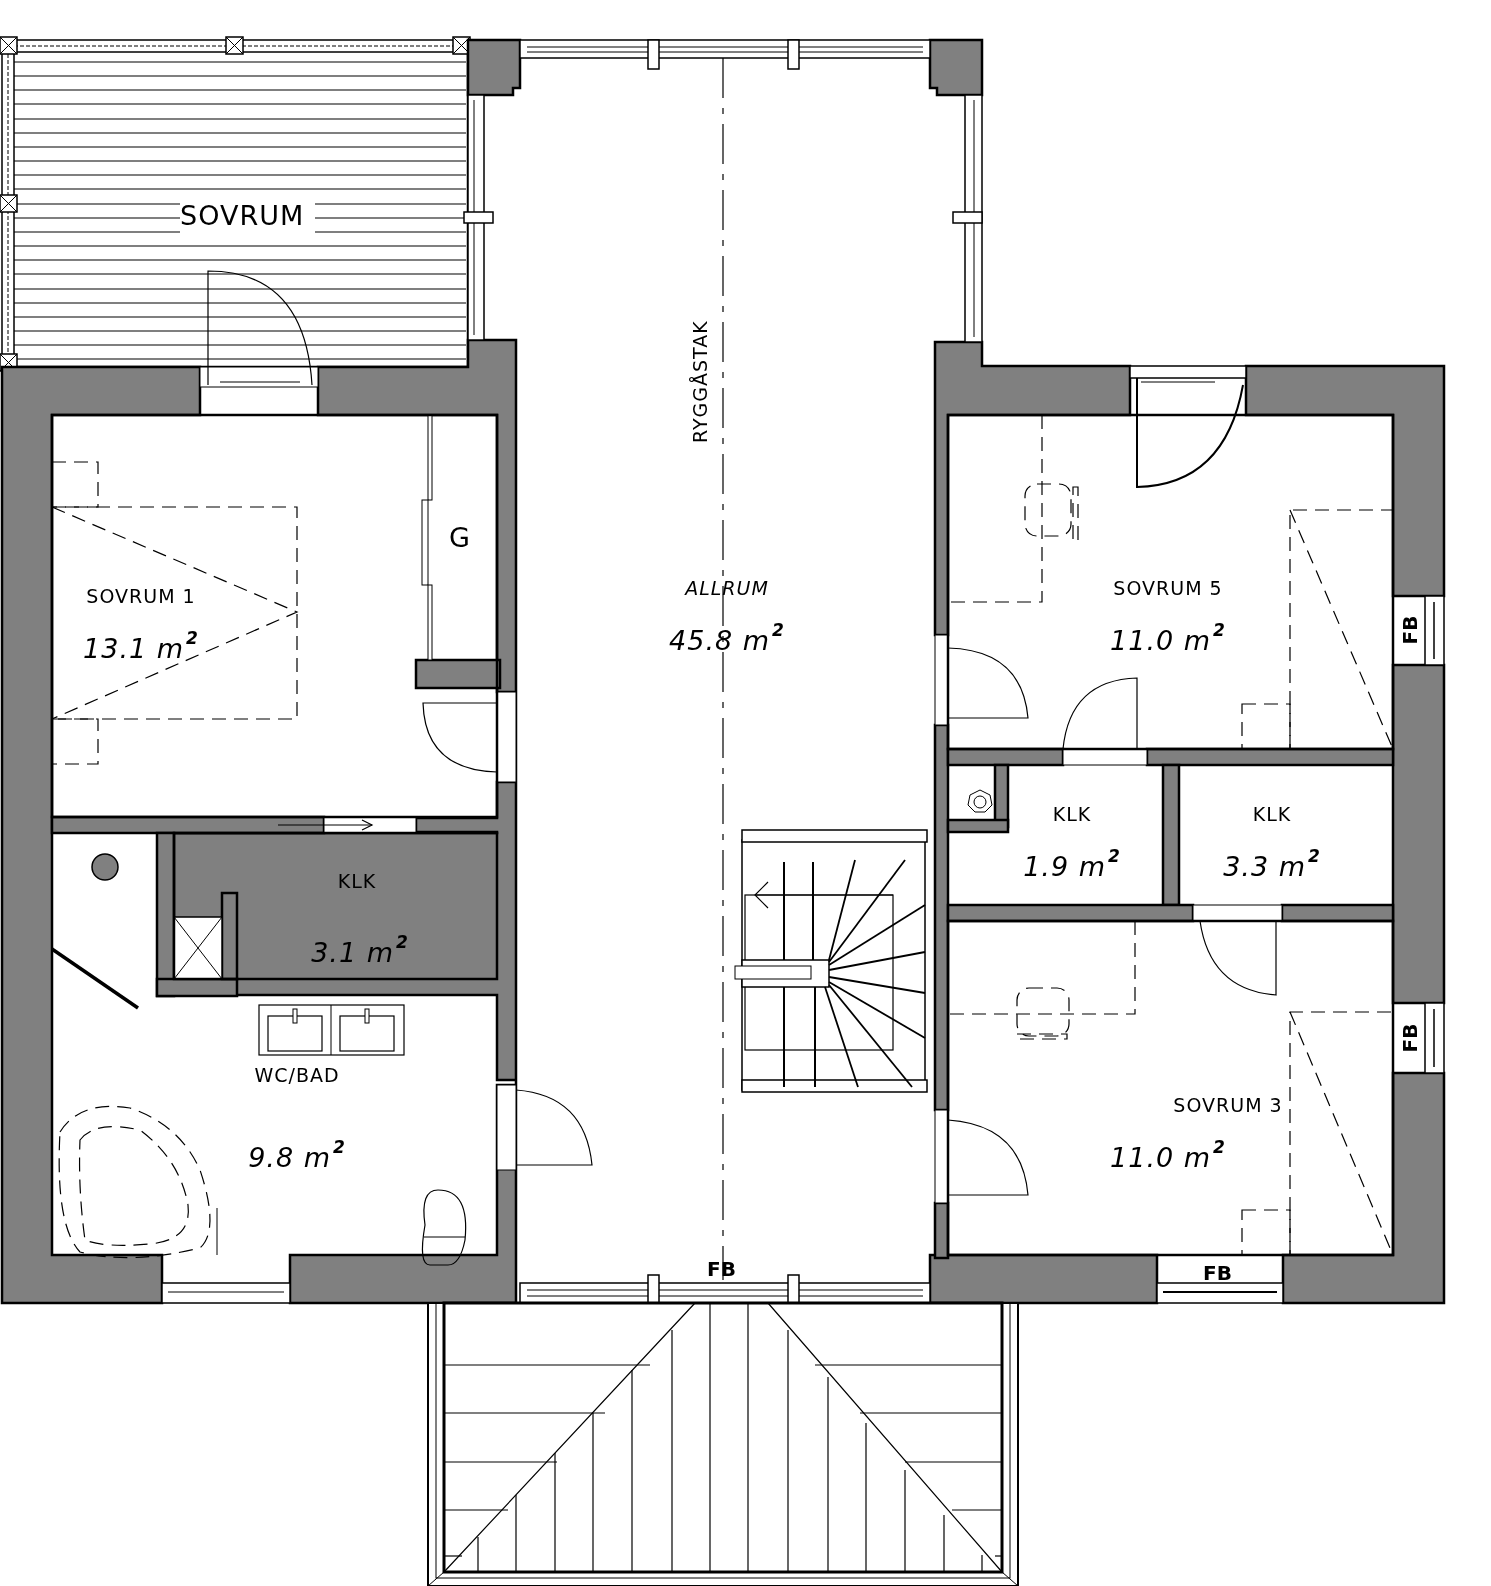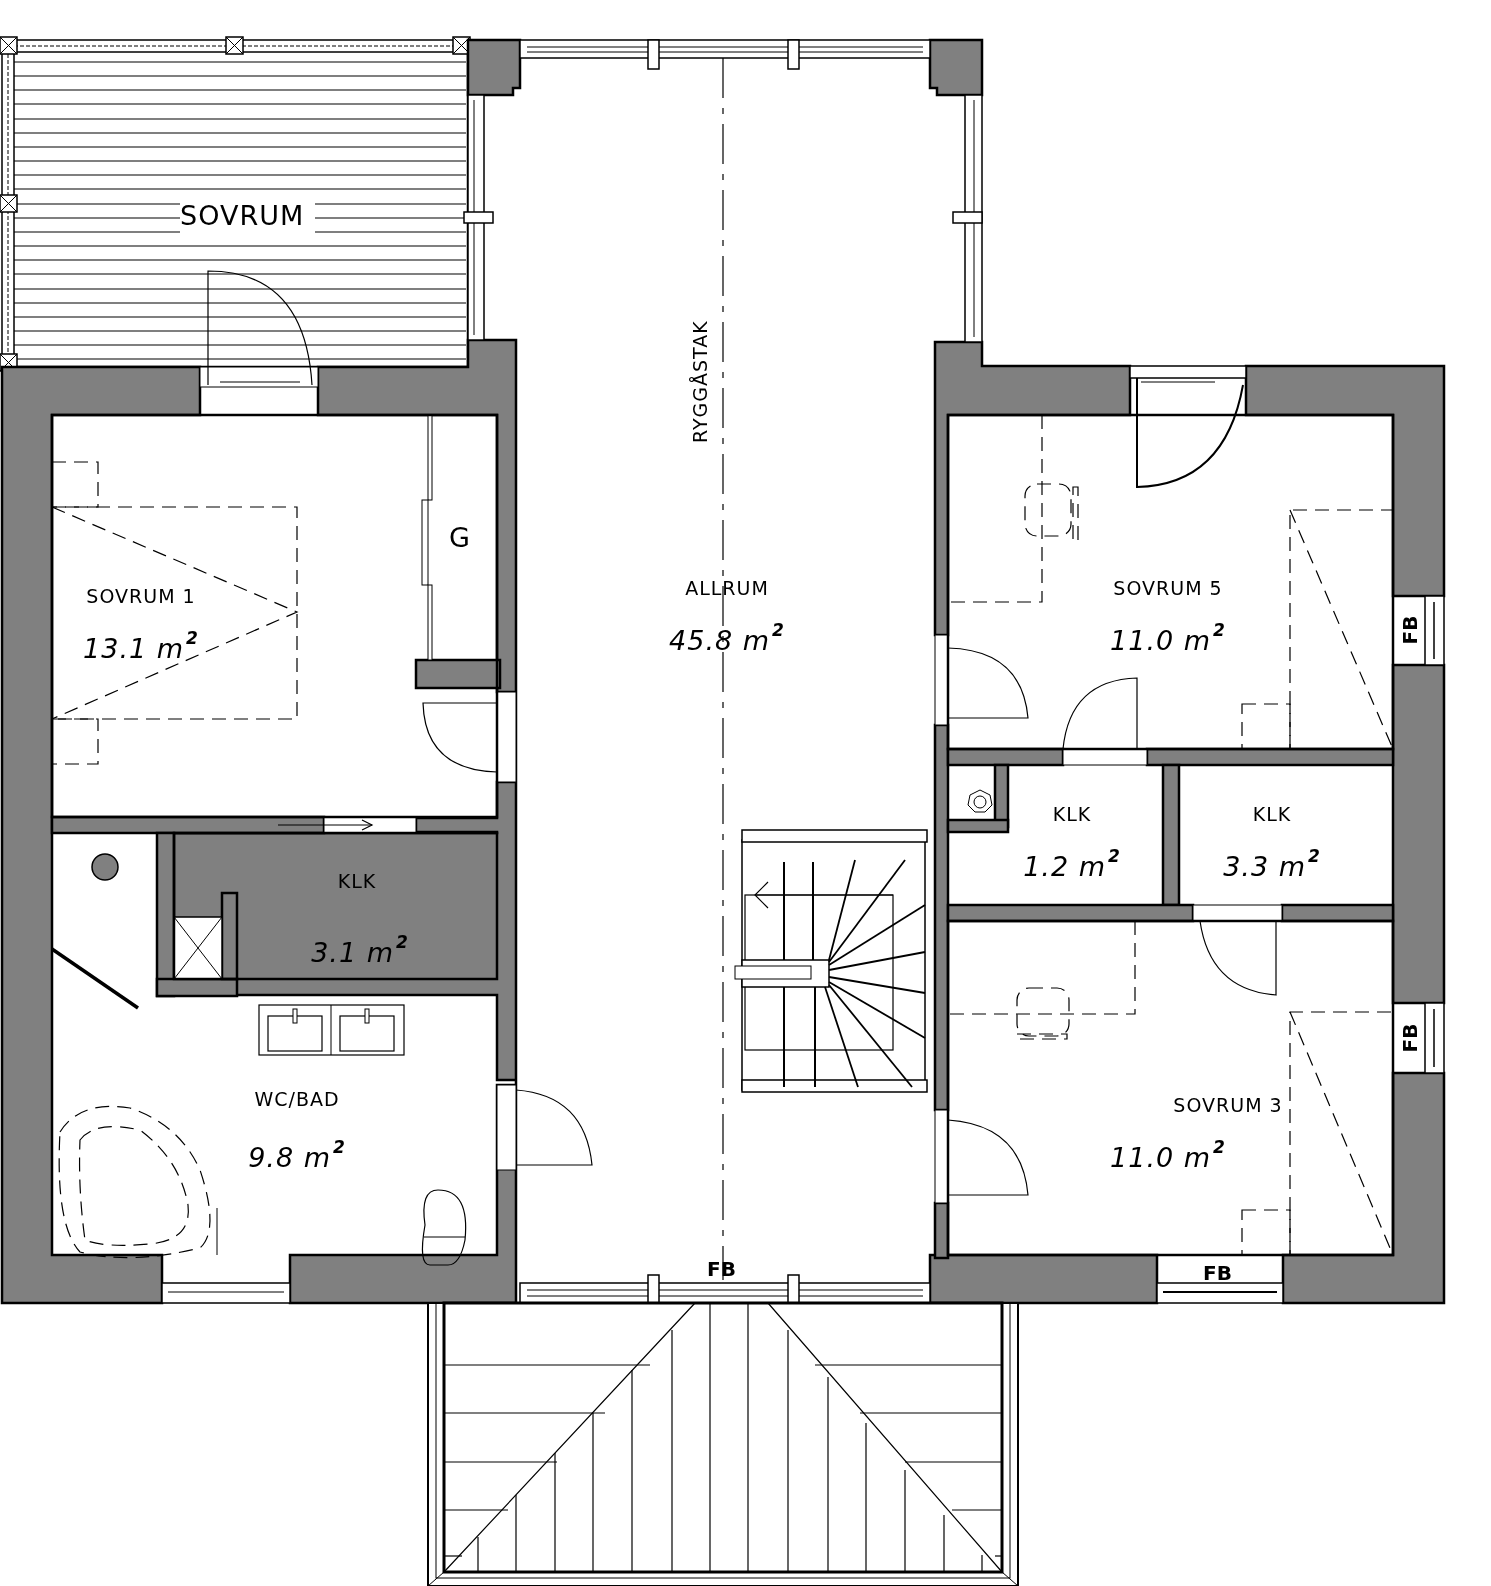--- a/index.html
+++ b/index.html
@@ -307,33 +307,33 @@
 <div class="lbl" style="left:180px; top:200px; font-size:27px;">SOVRUM</div>
 
 <div class="lbl rname" style="left:141px; top:585px;">SOVRUM 1</div>
 <div class="lbl rarea" style="left:141px; top:628px;"><span>13.1 m</span><sup>2</sup></div>
 
 <div class="lbl" style="left:449px; top:522px; font-size:27px;">G</div>
 
 <div class="lbl rname" style="left:357px; top:870px;">KLK</div>
 <div class="lbl rarea" style="left:360px; top:932px;text-align:center;"><span>3.1 m</span><sup>2</sup></div>
 
-<div class="lbl rname" style="left:297px; top:1088px;">WC/BAD</div>
+<div class="lbl rname" style="left:297px; top:1064px;">WC/BAD</div>
 <div class="lbl rarea" style="left:297px; top:1137px;"><span>9.8 m</span><sup>2</sup></div>
 
-<div class="lbl rname" style="left:727px; top:577px;">ALLRUM</div>
+<div class="lbl rname" style="left:727px; top:577px;font-style:italic;">ALLRUM</div>
 <div class="lbl rarea" style="left:727px; top:620px;"><span>45.8 m</span><sup>2</sup></div>
 
 <div class="lbl vert" style="left:640px; top:372px; width:120px; font-size:19px;">RYGGÅSTAK</div>
 
 <div class="lbl rname" style="left:1168px; top:577px;">SOVRUM 5</div>
 <div class="lbl rarea" style="left:1168px; top:620px;"><span>11.0 m</span><sup>2</sup></div>
 
 <div class="lbl rname" style="left:1072px; top:803px;">KLK</div>
-<div class="lbl rarea" style="left:1072px; top:846px;"><span>1.2 m</span><sup>2</sup></div>
+<div class="lbl rarea" style="left:1072px; top:846px;"><span>1.9 m</span><sup>2</sup></div>
 
 <div class="lbl rname" style="left:1272px; top:803px;">KLK</div>
 <div class="lbl rarea" style="left:1272px; top:846px;"><span>3.3 m</span><sup>2</sup></div>
 
 <div class="lbl rname" style="left:1228px; top:1094px;">SOVRUM 3</div>
 <div class="lbl rarea" style="left:1168px; top:1137px;"><span>11.0 m</span><sup>2</sup></div>
 
 <div class="fb" style="left:707px; top:1257px;">FB</div>
 <div class="fb" style="left:1203px; top:1261px;">FB</div>
 <div class="fb vert" style="left:1396px; top:618px;">FB</div>

